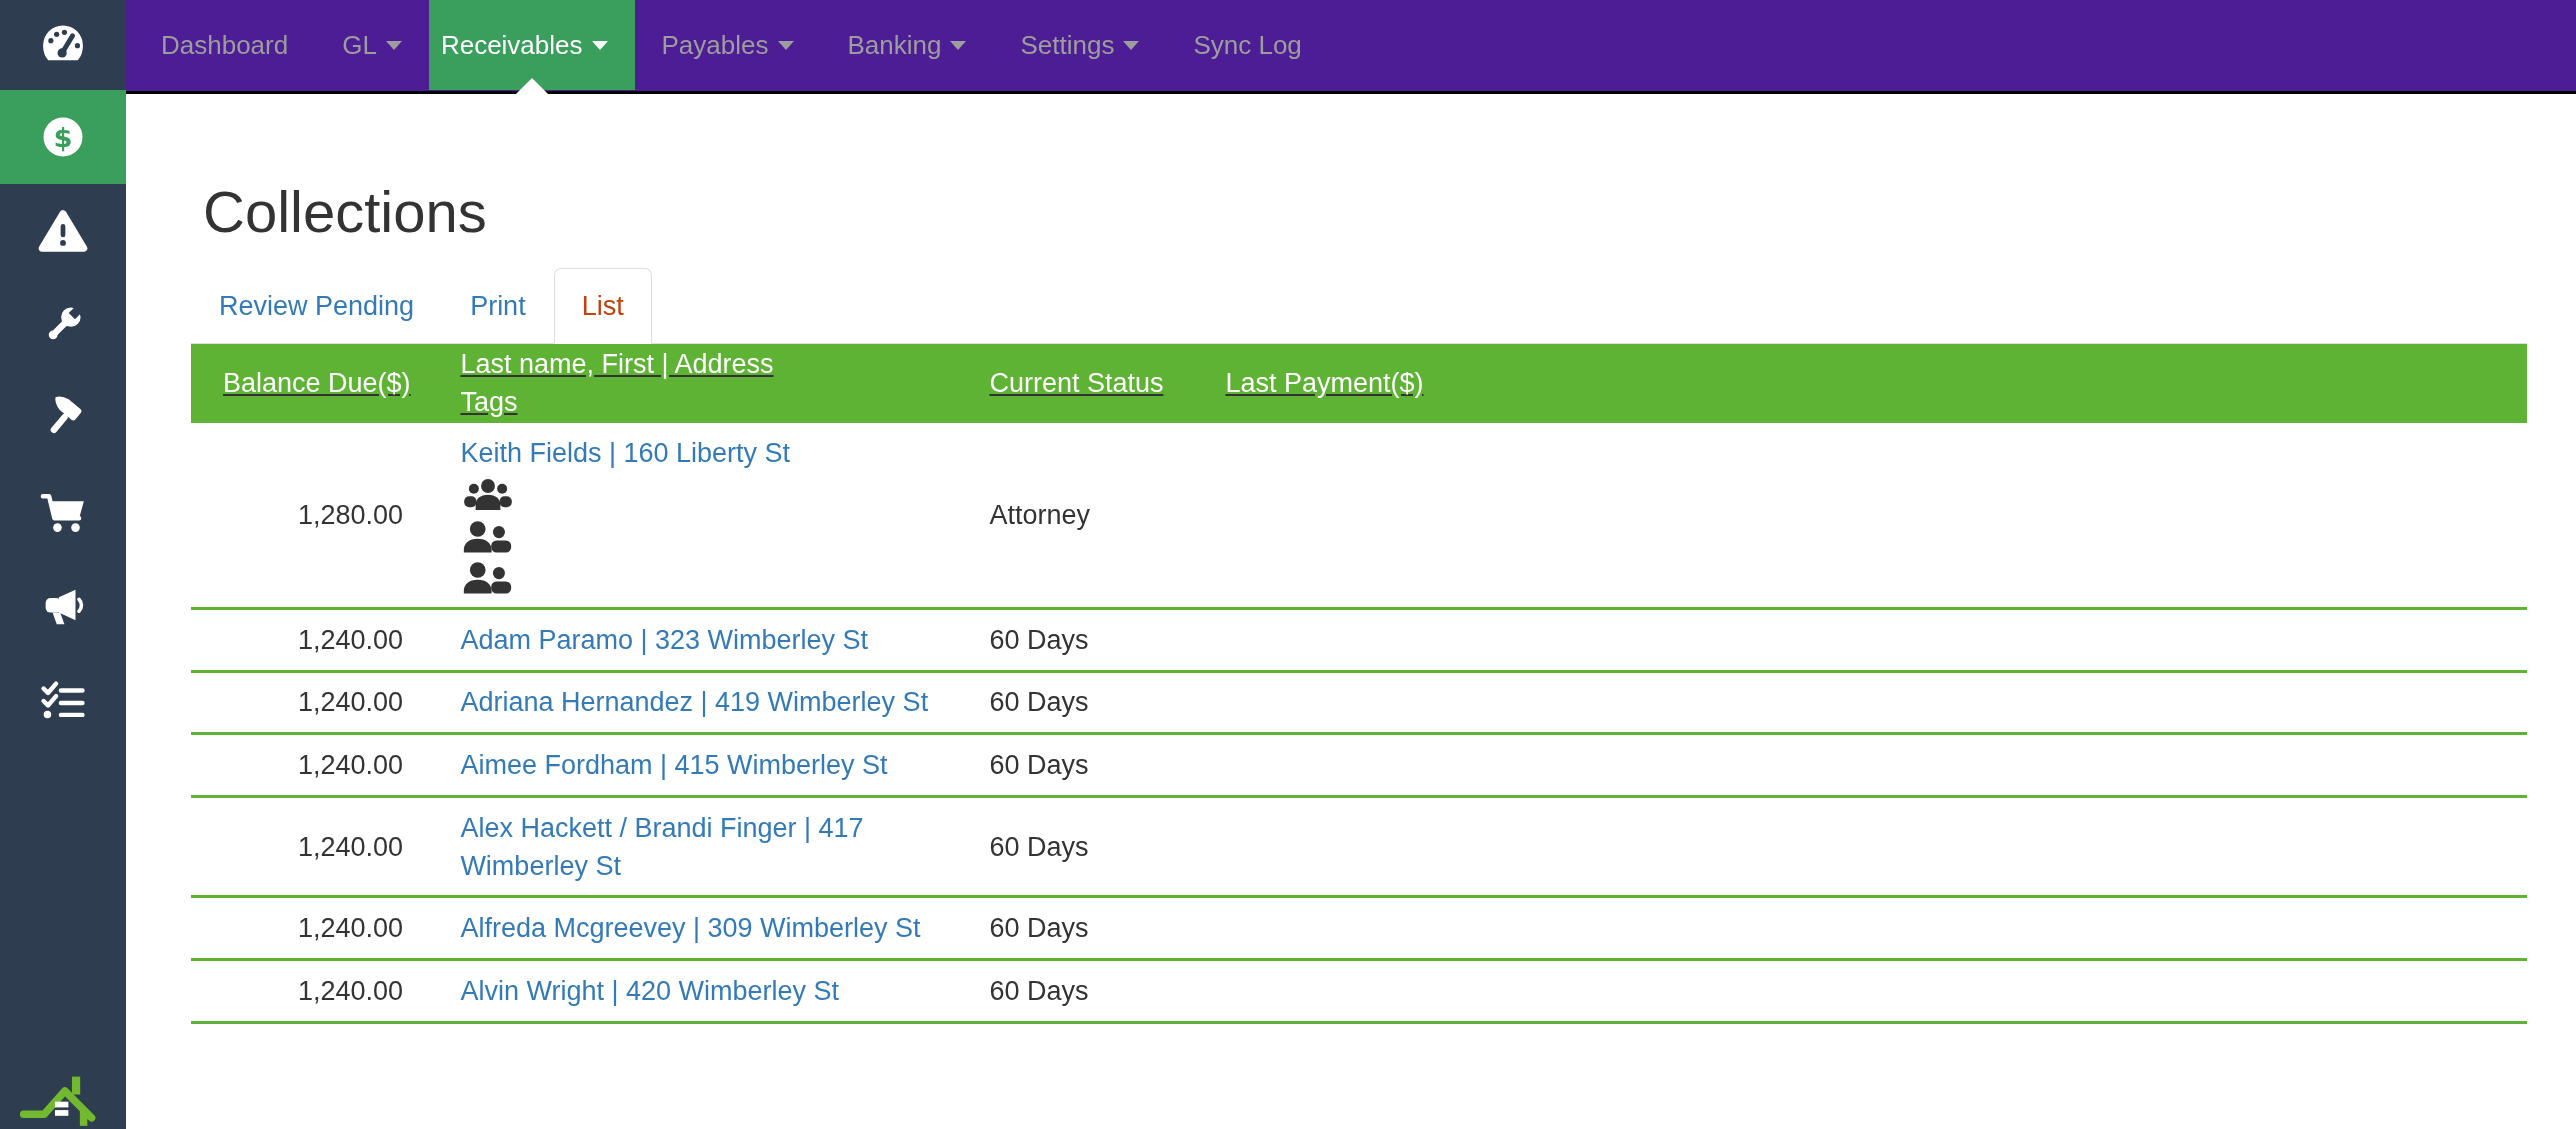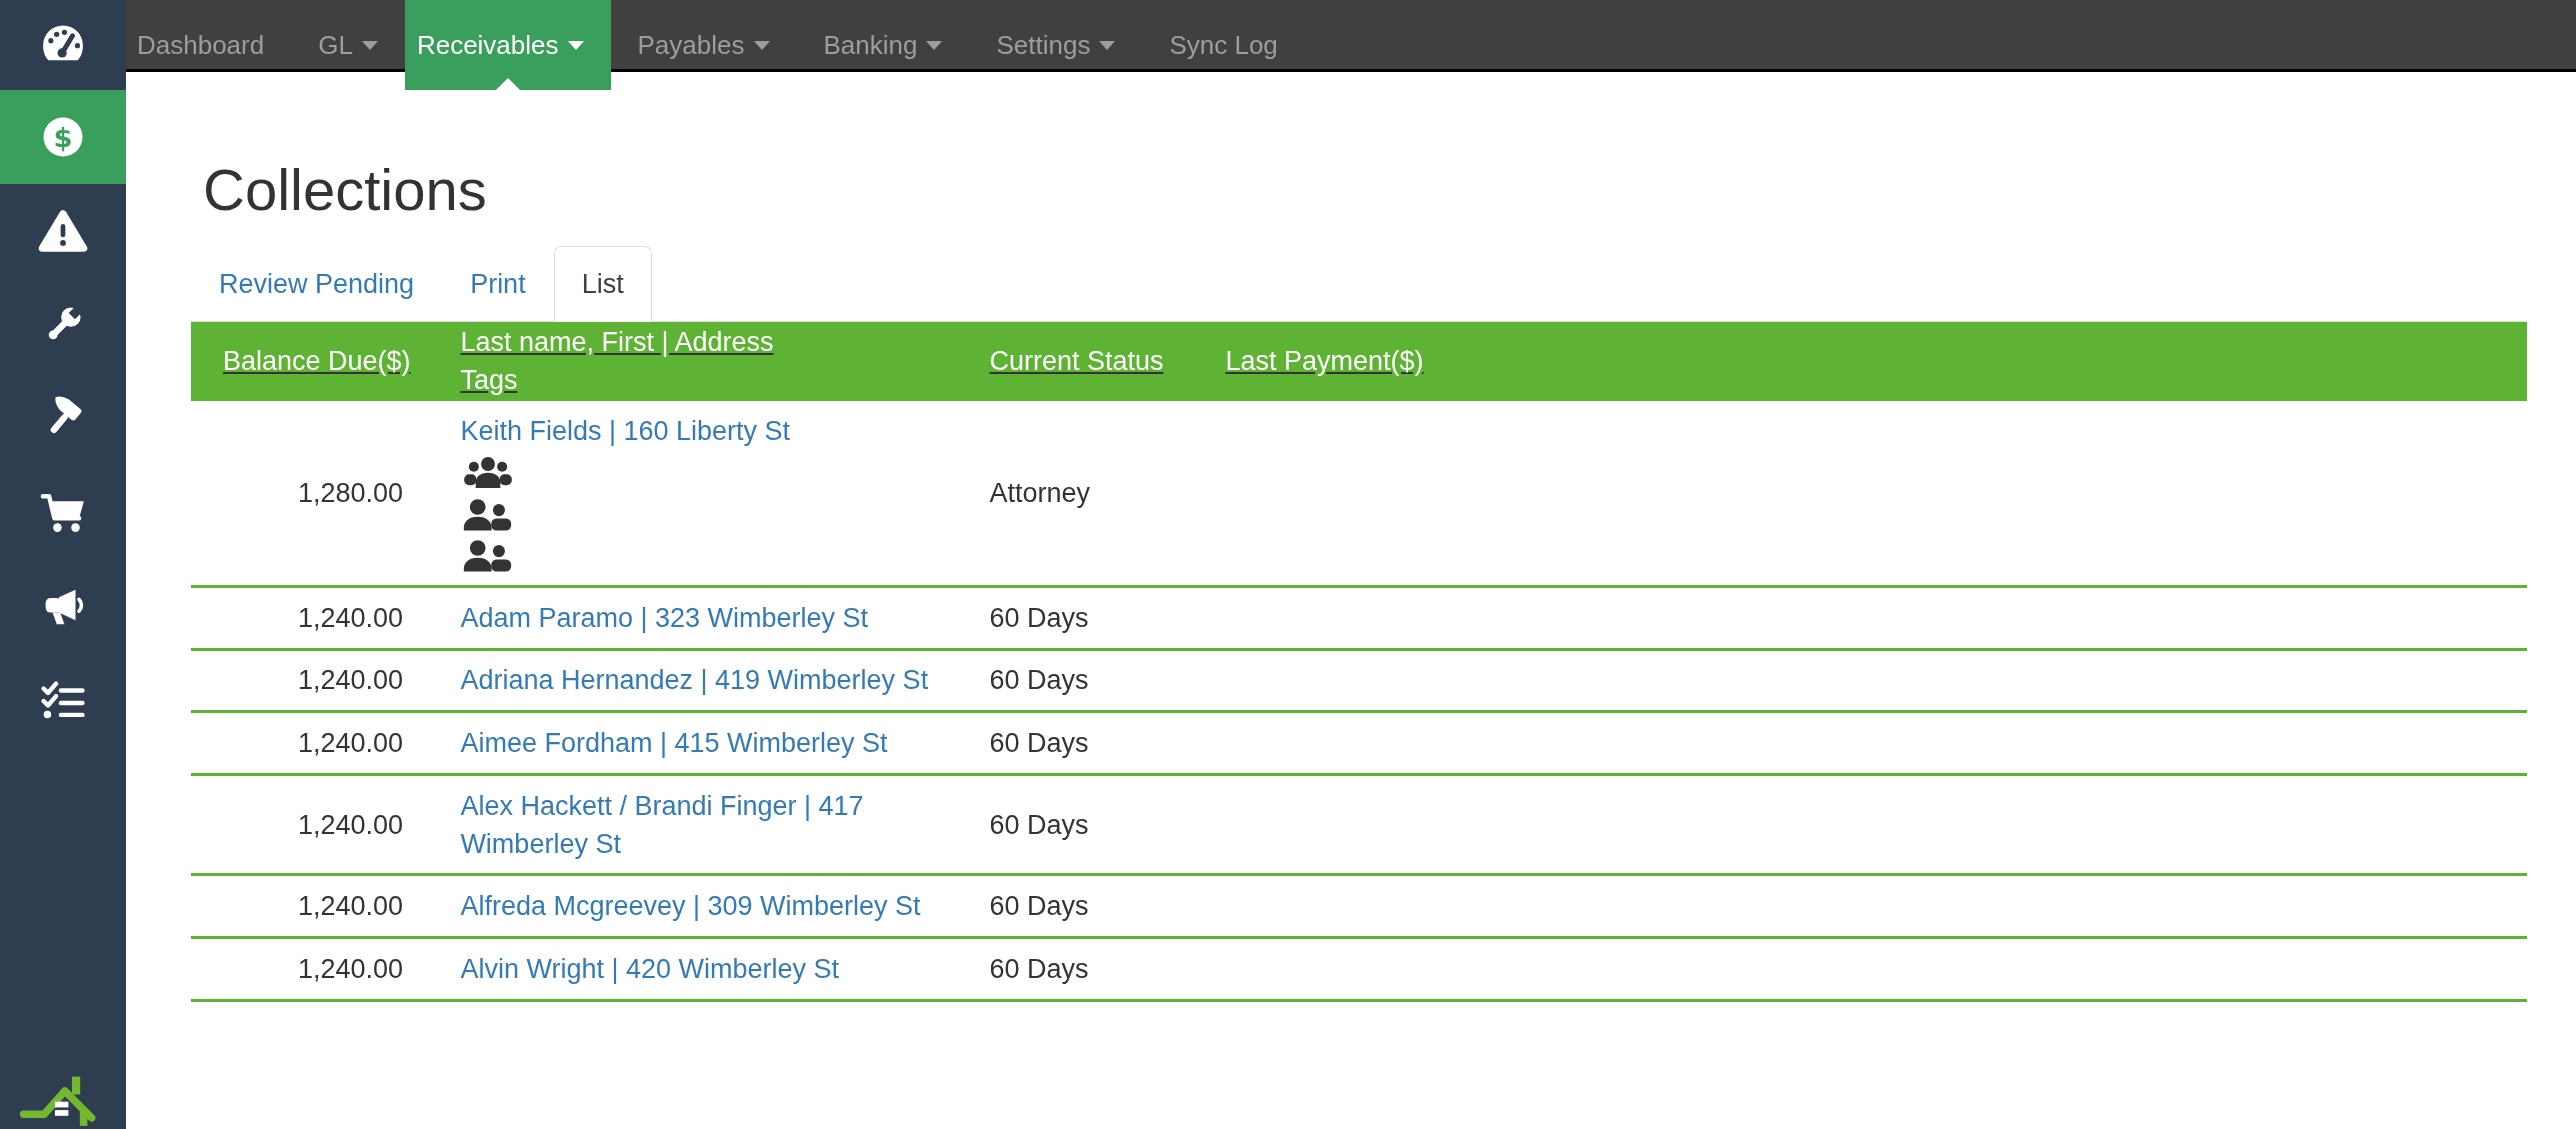--- a/index.html
+++ b/index.html
@@ -25,21 +25,21 @@
     cursor:pointer;
   }
   .side-item.active { background:#3a9e5c; }
   .side-logo {
     position:absolute; bottom:3.6px; left:0; width:126px;
     display:flex; justify-content:center;
   }
 
   
   .navbar {
-    margin-left:81px; height:72px; background:#404040;
+    margin-left:105px; height:94px; background:#4c1d95;
     border-bottom:3.6px solid #000; position:relative;
   }
   .nav-list { display:flex; height:90px; padding-left:29px; }
   .nav-item {
     display:flex; align-items:center; padding:0 27px; height:90px;
     color:#9d9d9d; font-size:26px; text-decoration:none; cursor:pointer;
     position:relative; white-space:nowrap;
   }
   .nav-item.active { background:#3a9e5c; color:#fff;padding-left:12px; }
   .caret {
@@ -63,21 +63,21 @@
   .tabs {
     display:flex; margin-top:23.4px; border-bottom:1.8px solid #ddd;
   }
   .tab {
     padding:18px 27px; font-size:27px; line-height:38px;
     color:#337ab7; text-decoration:none; cursor:pointer;
     border:1.8px solid transparent; border-radius:7.2px 7.2px 0 0;
     margin-bottom:-1.8px; white-space:nowrap;
   }
   .tab.active {
-    color:#404040; background:#fff;
+    color:#c2410c; background:#fff;
     border-color:#ddd #ddd #fff #ddd;
   }
 
   .total-count {
     margin:74px 0 12.6px; font-size:29px; line-height:38px;
     font-weight:bold; color:#333;
   }
 
   
   table.collections-table {

